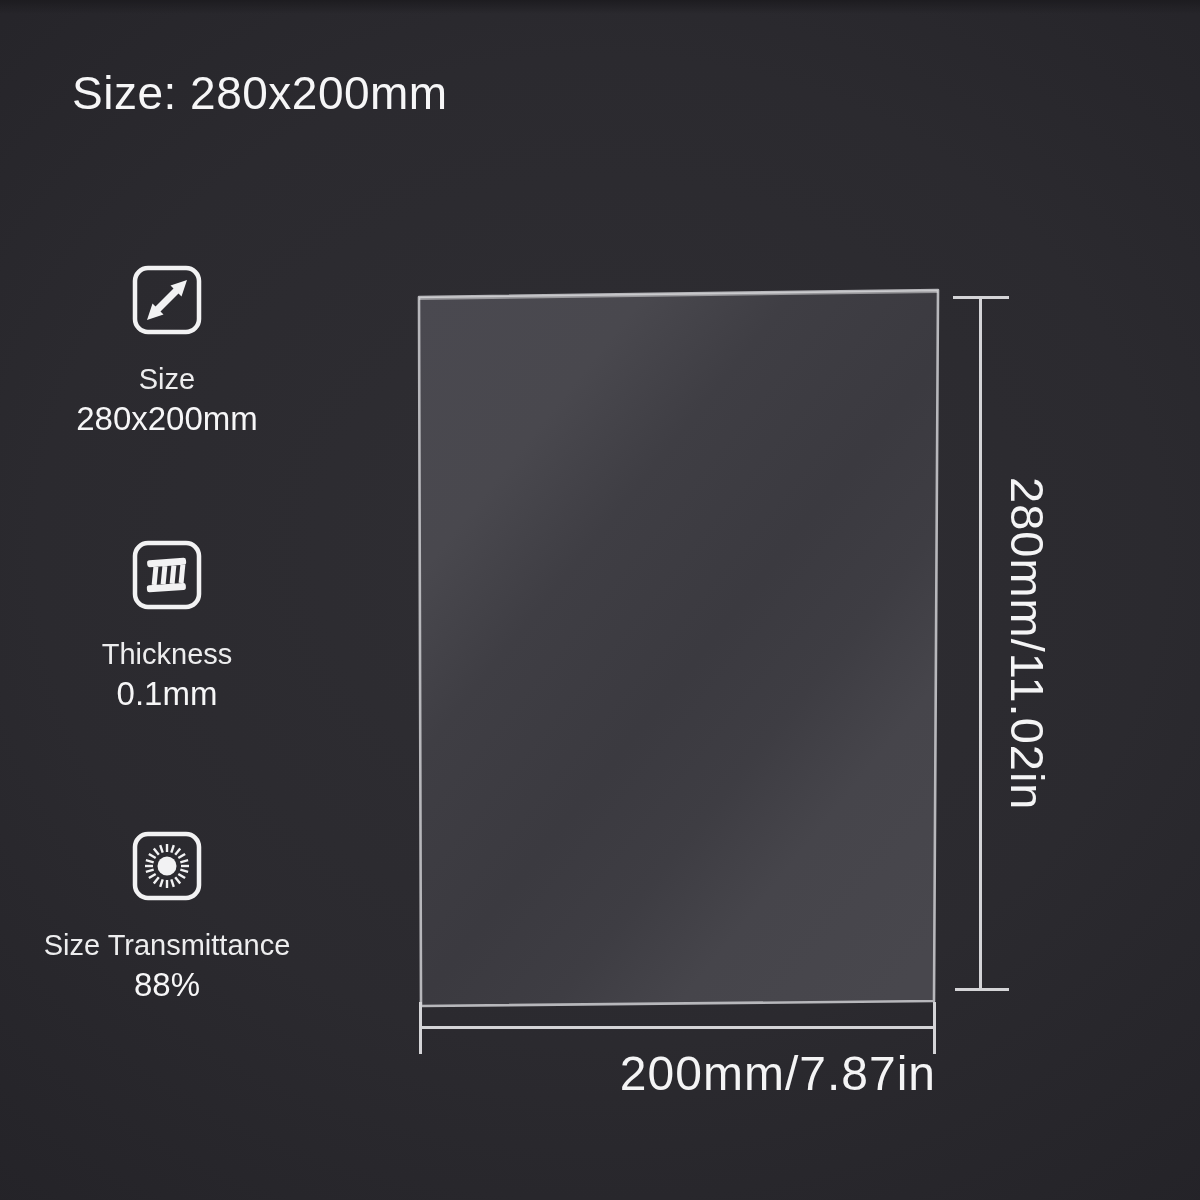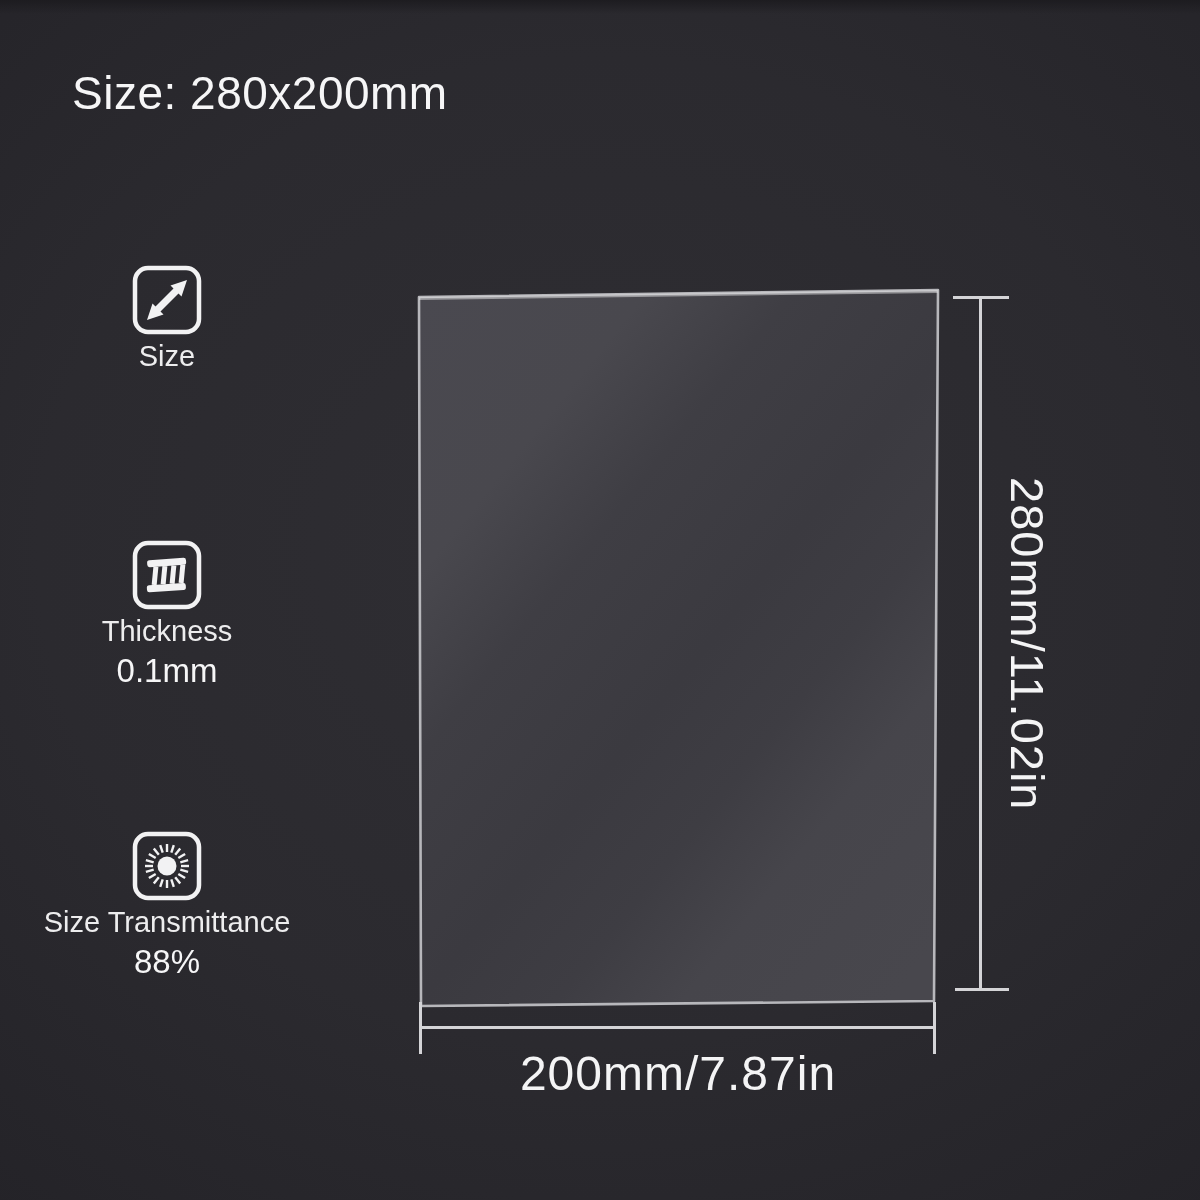--- a/index.html
+++ b/index.html
@@ -35,21 +35,21 @@
     flex-direction: column;
     align-items: center;
     text-align: center;
   }
   .spec-1 { top: 264px; }
   .spec-2 { top: 539px; text-align: center; }
   .spec-3 { top: 830px; }
   .spec-icon { width: 72px; height: 72px; display: block; }
   .spec-icon svg { width: 72px; height: 72px; display: block; }
   .spec-label {
-    margin-top: 4px;
+    margin-top: 27px;
     font-size: 29px;
     color: #ededee;
     line-height: 1.15;
     white-space: nowrap;
   }
   .spec-value {
     margin-top: 4px;
     font-size: 33px;
     color: #f6f6f7;
     line-height: 1.15;
@@ -86,21 +86,21 @@
     font-size: 47px;
     letter-spacing: 1px;
     color: #f4f4f5;
     white-space: nowrap;
   }
   .dim-width-label {
     position: absolute;
     left: 420px;
     top: 1046px;
     width: 516px;
-    text-align: center;
+    text-align: right;
     font-size: 48px;
     letter-spacing: 1px;
     color: #f4f4f5;
     white-space: nowrap;
   }
 </style>
 </head>
 <body>
 
 <div class="stage">
@@ -110,20 +110,21 @@
   <div class="spec spec-1">
     <span class="spec-icon">
       <svg viewBox="0 0 72 72">
         <rect x="4" y="4" width="64" height="64" rx="13" fill="none" stroke="#f2f2f3" stroke-width="4.5"></rect>
         <line x1="26" y1="46" x2="46" y2="26" stroke="#f2f2f3" stroke-width="7"></line>
         <polygon points="56,16 50.5,32.5 39.5,21.5" fill="#f2f2f3"></polygon>
         <polygon points="16,56 21.5,39.5 32.5,50.5" fill="#f2f2f3"></polygon>
       </svg>
     </span>
     <div class="spec-label">Size</div>
+    <div class="spec-value">280x200mm</div>
   </div>
 
   <div class="spec spec-2">
     <span class="spec-icon">
       <svg viewBox="0 0 72 72">
         <rect x="4" y="4" width="64" height="64" rx="13" fill="none" stroke="#f2f2f3" stroke-width="4.5"></rect>
         <g transform="rotate(-4 36 36)">
           <rect x="17" y="20" width="39" height="7" rx="2.5" fill="#f2f2f3"></rect>
           <rect x="15" y="45" width="39" height="7" rx="2.5" fill="#f2f2f3"></rect>
           <line x1="25.5" y1="27" x2="22.5" y2="45" stroke="#f2f2f3" stroke-width="5"></line>

